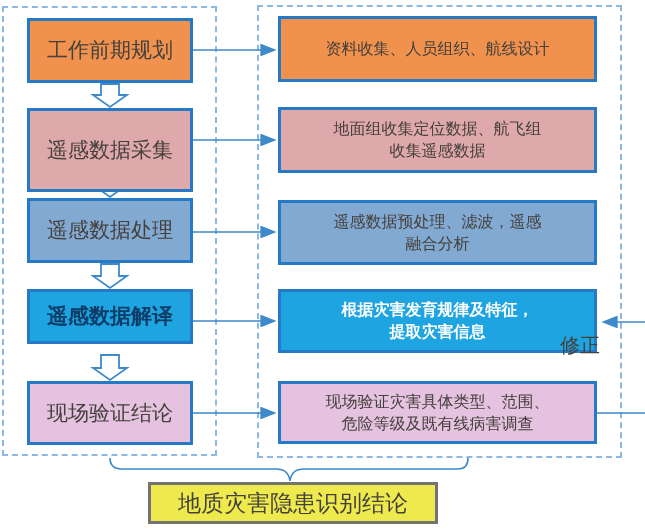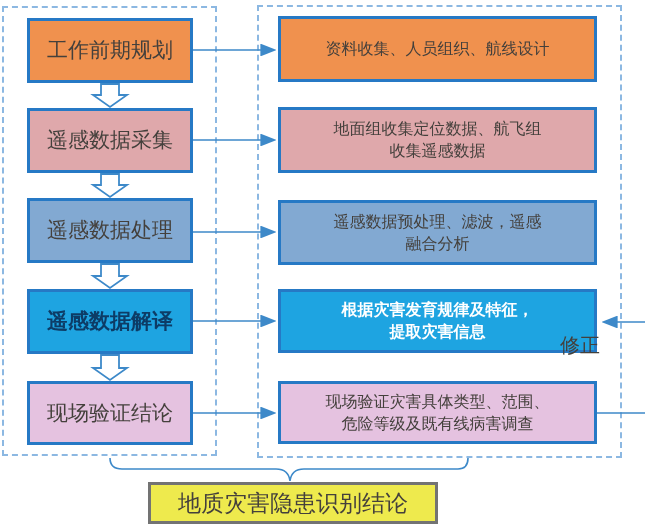--- a/index.html
+++ b/index.html
@@ -28,23 +28,23 @@
     line-height:1.35;
   }
   .col-left{left:27px;width:166px;font-size:21px;}
   .col-right{left:278px;width:319px;font-size:16px;}
   .row1{background:#f0914e;}
   .row2{background:#dfa8ab;}
   .row3{background:#82a9d2;}
   .row4{background:#1ea4e1;}
   .row5{background:#e5c2e0;}
   .l1{top:18px;height:65px;}
-  .l2{top:108px;height:65px;}
+  .l2{top:108px;height:84px;}
   .l3{top:198px;height:65px;}
-  .l4{top:289px;height:65px;font-weight:bold;color:#0d3c66;}
+  .l4{top:289px;height:55px;font-weight:bold;color:#0d3c66;}
   .l5{top:381px;height:64px;}
   .r1{top:16px;height:66px;}
   .r2{top:107px;height:66px;}
   .r3{top:200px;height:65px;}
   .r4{top:289px;height:64px;font-weight:bold;color:#ffffff;}
   .r5{top:381px;height:63px;}
   .result-box{
     position:absolute;
     left:148px;top:482px;width:290px;height:42px;
     box-sizing:border-box;

